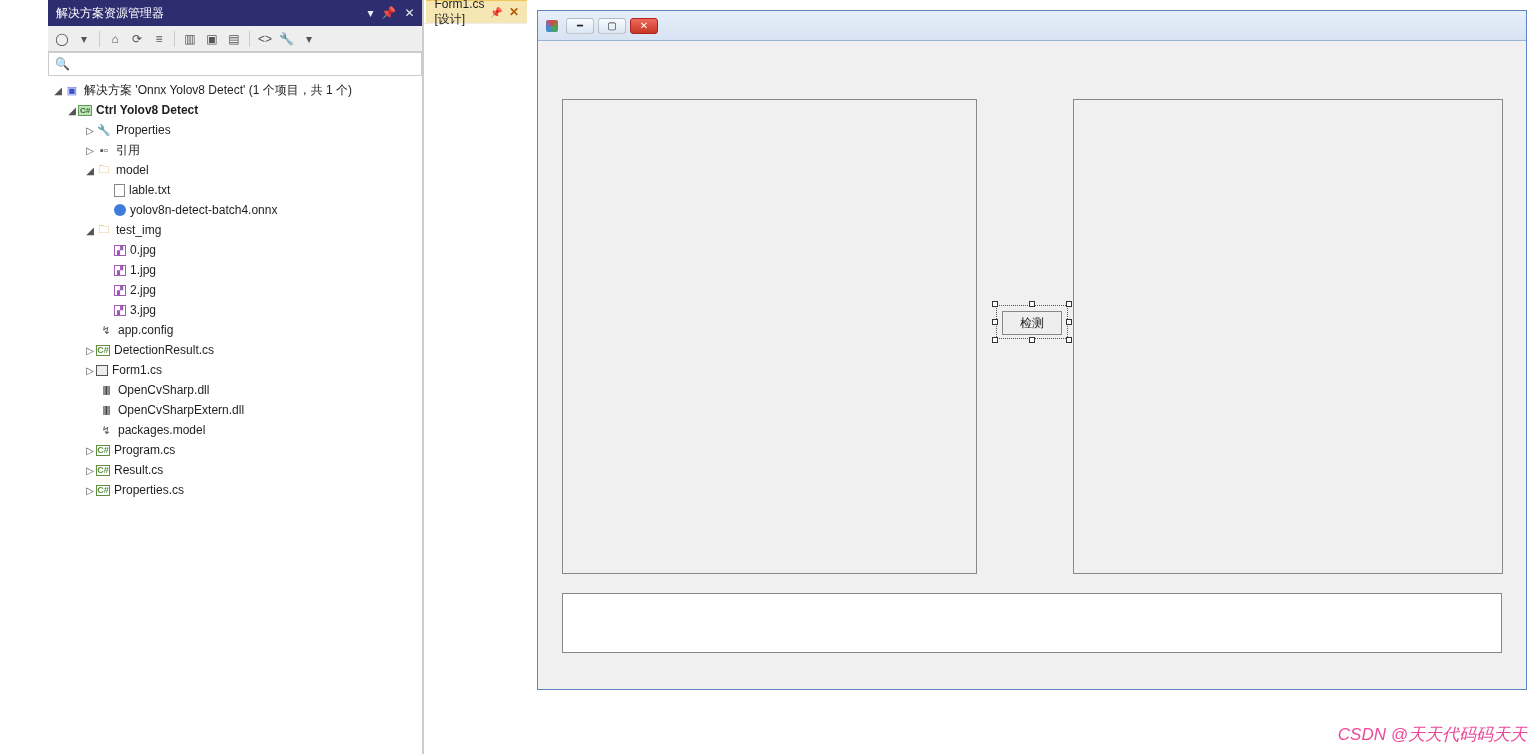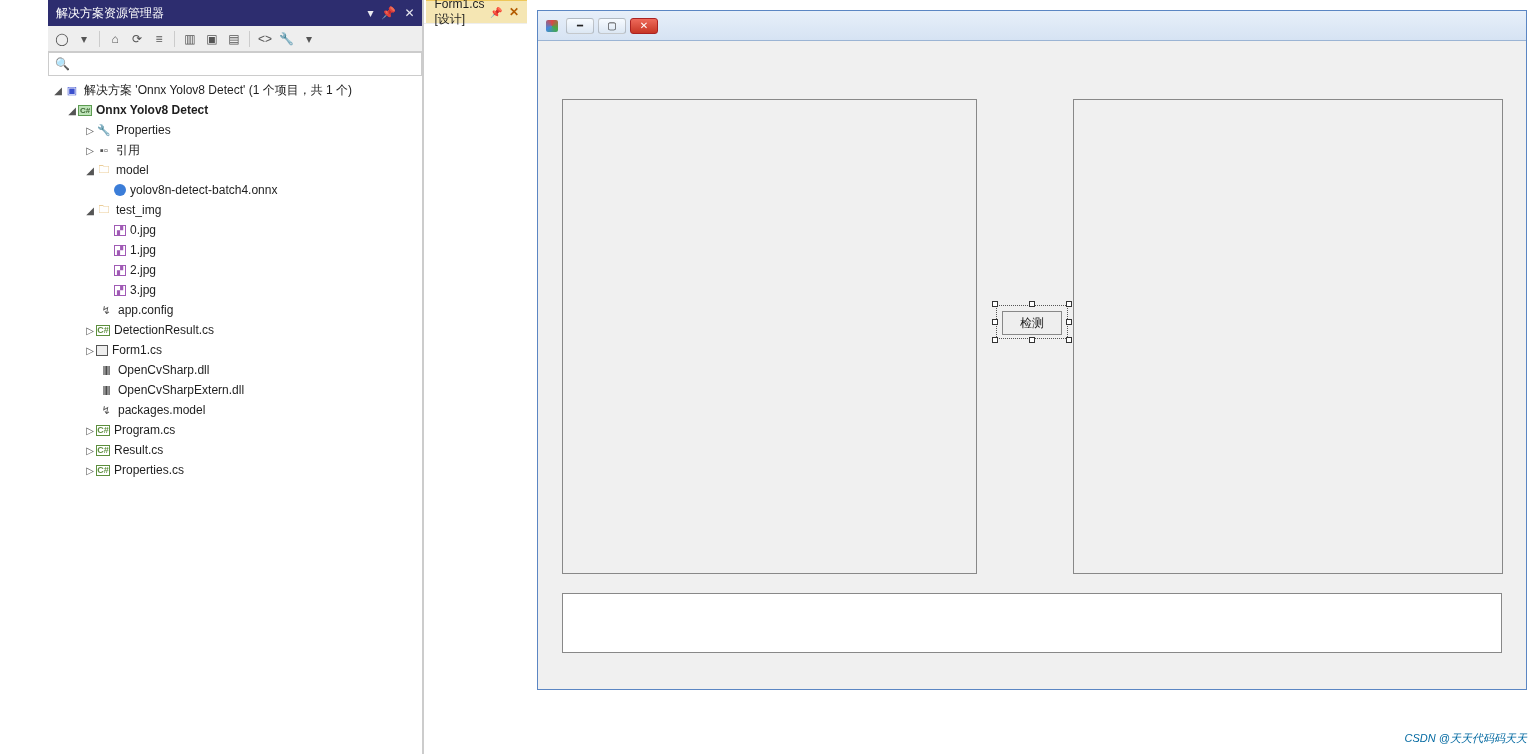--- a/index.html
+++ b/index.html
@@ -59,21 +59,21 @@
 
 
 .button-wrap { position: absolute; left: 454px; top: 260px; width: 80px; height: 42px; }
 .sel-rect { position: absolute; inset: 4px; border: 1px dotted #555; }
 .detect-btn { position: absolute; left: 10px; top: 10px; width: 60px; height: 24px; background: #eee; border: 1px solid #888; display: flex; align-items: center; justify-content: center; font-size: 12px; }
 .handle { position: absolute; width: 6px; height: 6px; background: #fff; border: 1px solid #333; }
 .h-tl { left: 0; top: 0; } .h-tc { left: 37px; top: 0; } .h-tr { right: 0; top: 0; }
 .h-ml { left: 0; top: 18px; } .h-mr { right: 0; top: 18px; }
 .h-bl { left: 0; bottom: 0; } .h-bc { left: 37px; bottom: 0; } .h-br { right: 0; bottom: 0; }
 
-.watermark { position: absolute; right: 10px; bottom: 8px; color: #0369a1; font-size: 11px; font-style: italic; }
+.watermark { position: absolute; right: 10px; bottom: 8px; color: #ec4899; font-size: 17px; font-style: italic; }
 </style>
 </head>
 <body>
 
 <div class="left-panel">
   <div class="panel-title">
     <span>解决方案资源管理器</span>
     <div class="panel-title-controls">
       <span>▾</span>
       <span>📌</span>
@@ -104,36 +104,40 @@
 
   <div class="tree">
     <div class="tree-row" style="padding-left:4px">
       <span class="toggle">◢</span>
       <span class="icon icon-solution">▣</span>
       <span>解决方案 'Onnx Yolov8 Detect' (1 个项目，共 1 个)</span>
     </div>
     <div class="tree-row" style="padding-left:18px">
       <span class="toggle">◢</span>
       <span class="icon icon-proj">C#</span>
-      <span class="label-bold">Onnx Yolov8 Detect</span>
+      <span class="label-bold">Ctrl Yolov8 Detect</span>
     </div>
     <div class="tree-row" style="padding-left:36px">
       <span class="toggle">▷</span>
       <span class="icon icon-wrench">🔧</span>
       <span>Properties</span>
     </div>
     <div class="tree-row" style="padding-left:36px">
       <span class="toggle">▷</span>
       <span class="icon icon-ref">▪▫</span>
       <span>引用</span>
     </div>
     <div class="tree-row" style="padding-left:36px">
       <span class="toggle">◢</span>
       <span class="icon icon-folder">🗀</span>
       <span>model</span>
+    </div>
+    <div class="tree-row" style="padding-left:66px">
+      <span class="icon icon-file"></span>
+      <span>lable.txt</span>
     </div>
     <div class="tree-row" style="padding-left:66px">
       <span class="icon icon-globe"></span>
       <span>yolov8n-detect-batch4.onnx</span>
     </div>
     <div class="tree-row" style="padding-left:36px">
       <span class="toggle">◢</span>
       <span class="icon icon-folder">🗀</span>
       <span>test_img</span>
     </div>

